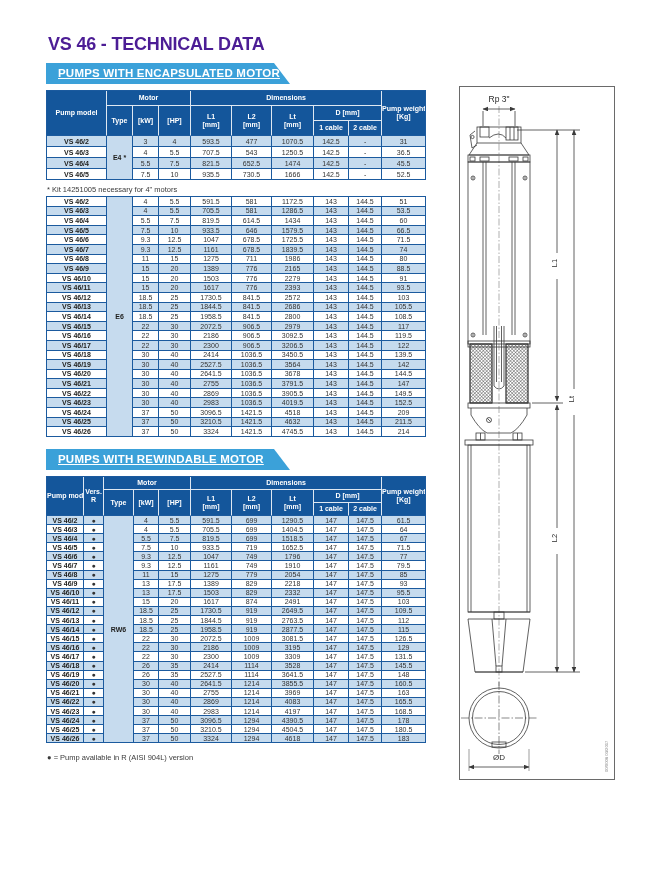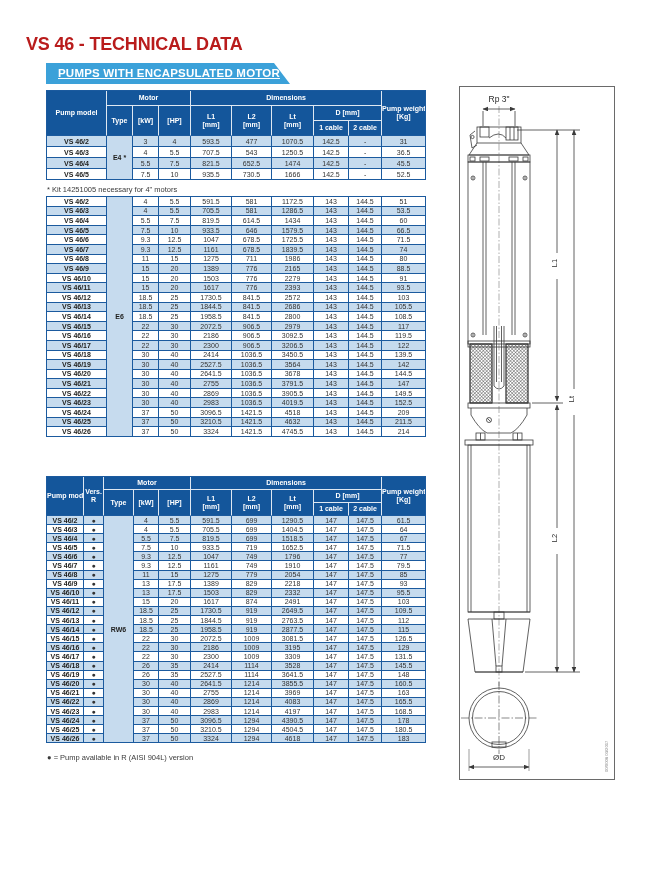--- a/index.html
+++ b/index.html
@@ -1,20 +1,20 @@
 <!DOCTYPE html>
 <html><head>
 <meta charset="utf-8">
 <style>
   html,body{margin:0;padding:0;background:#ffffff;}
   body{font-family:"Liberation Sans", sans-serif; -webkit-font-smoothing:antialiased;}
   .page{position:relative;width:663px;height:878px;background:#fff;overflow:hidden;}
 
-  .page-title{position:absolute;left:26px;top:34px;font-size:18px;font-weight:bold;
-    color:#b91c1c;letter-spacing:-0.2px;}
+  .page-title{position:absolute;left:48px;top:34px;font-size:18px;font-weight:bold;
+    color:#4c1d95;letter-spacing:-0.2px;}
 
   .banner{position:absolute;left:46px;height:21px;background:#3ba1d9;color:#fff;
     font-size:11.5px;font-weight:bold;line-height:21px;padding-left:12px;width:232px;
     clip-path:polygon(0 0,calc(100% - 16px) 0,100% 100%,0 100%);letter-spacing:0.2px;text-decoration:underline;}
   .banner.b1{top:63px;}
   .banner.b2{top:449px;}
 
   table{border-spacing:0;table-layout:fixed;width:380px;border-top:1px solid #1b5a9e;
     border-left:1px solid #1b5a9e;font-size:7px;color:#333;}
   th,td{padding:0;margin:0;overflow:hidden;white-space:nowrap;text-align:center;}
@@ -434,20 +434,21 @@
           <td>3324</td>
           <td>1421.5</td>
           <td>4745.5</td>
           <td>143</td>
           <td>144.5</td>
           <td>214</td>
         </tr>
       </tbody>
   </table>
 
+  <div class="banner b2">PUMPS WITH REWINDABLE MOTOR</div>
 
   <table class="t-head" id="tbl-rw">
     <colgroup>
         <col style="width:37px">
         <col style="width:20px">
         <col style="width:30px">
         <col style="width:25px">
       <col style="width:32px">
         <col style="width:41px">
         <col style="width:40px">

